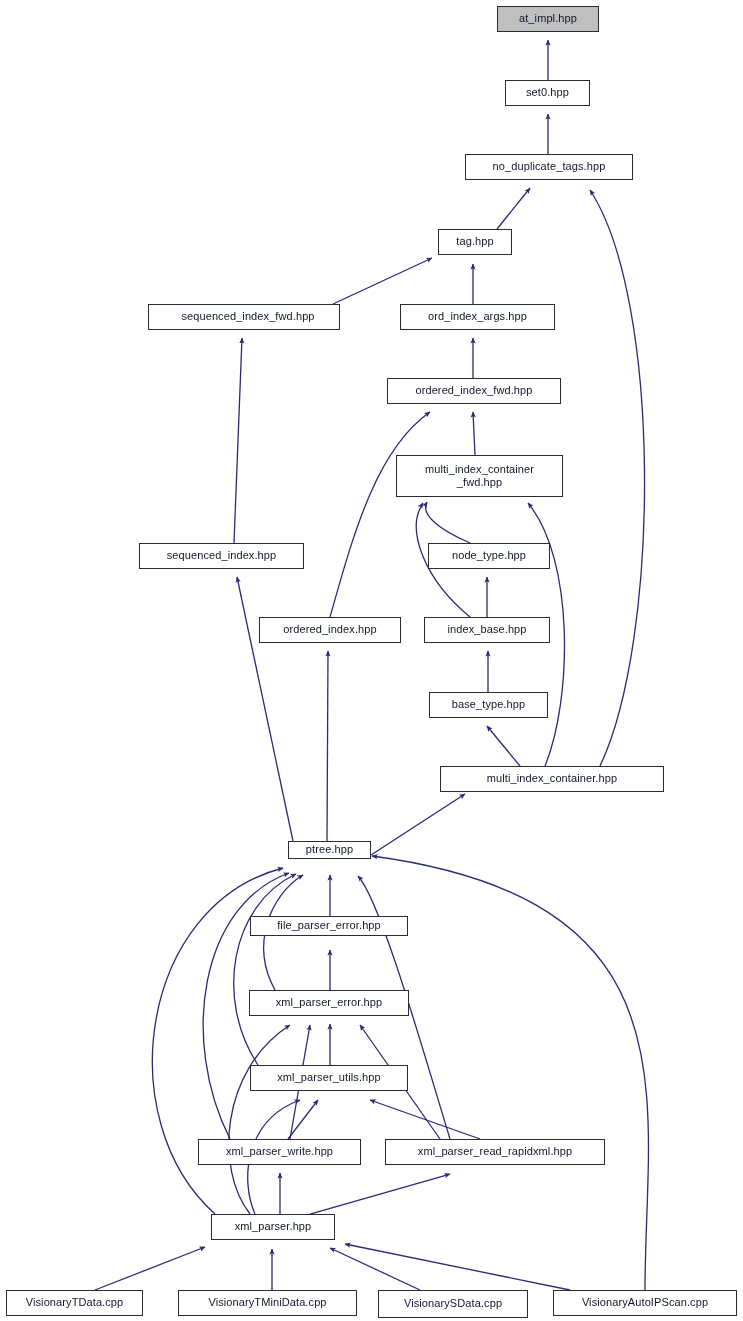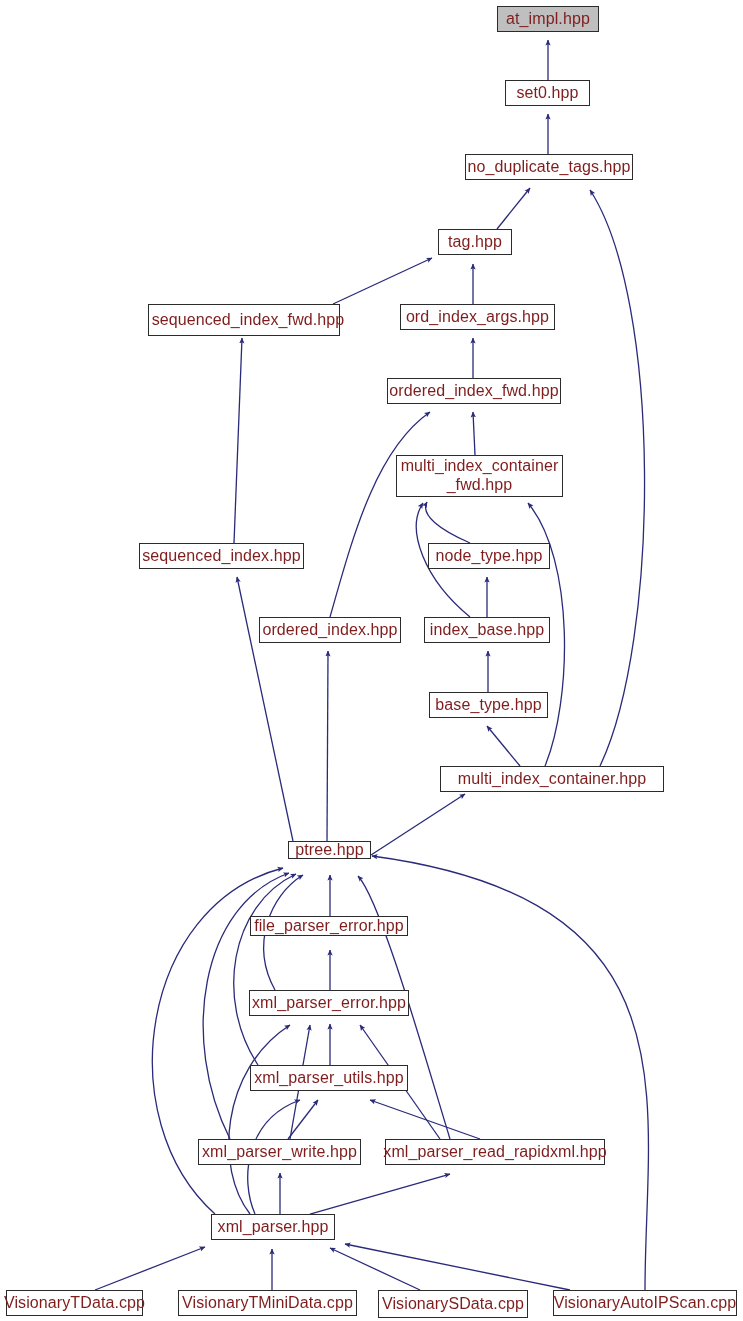--- a/index.html
+++ b/index.html
@@ -24,22 +24,22 @@
     top: 0;
     width: 743px;
     height: 1321px;
     pointer-events: none;
   }
   .node {
     position: absolute;
     box-sizing: border-box;
     border: 1px solid #2b2b2b;
     background: #ffffff;
-    color: #7f1d1d;
-    font-size: 16px;
+    color: #0f172a;
+    font-size: 11px;
     line-height: 1.08;
     display: flex;
     align-items: center;
     justify-content: center;
     text-align: center;
     white-space: pre;
     letter-spacing: 0.1px;
     z-index: 5;
   }
   .node.highlight {
@@ -104,21 +104,21 @@
         <path d="M 420,1290 L 330,1248" fill="none" stroke="#2a2a7a" stroke-width="1.3" marker-end="url(#arrowhead)"></path>
         <path d="M 570,1290 L 345,1244" fill="none" stroke="#2a2a7a" stroke-width="1.3" marker-end="url(#arrowhead)"></path>
       </g>
   </svg>
 
   <div id="nodes-layer">
       <div class="node highlight" style="left: 497px; top: 6px; width: 102px; height: 26px; background: rgb(191, 191, 191);">at_impl.hpp</div>
       <div class="node" style="left: 505px; top: 80px; width: 85px; height: 26px;">set0.hpp</div>
       <div class="node" style="left: 465px; top: 154px; width: 168px; height: 26px;">no_duplicate_tags.hpp</div>
       <div class="node" style="left: 438px; top: 229px; width: 74px; height: 26px;">tag.hpp</div>
-      <div class="node" style="left: 148px; top: 304px; width: 192px; height: 32px; padding-left: 8px;">sequenced_index_fwd.hpp</div>
+      <div class="node" style="left: 148px; top: 304px; width: 192px; height: 26px; padding-left: 8px;">sequenced_index_fwd.hpp</div>
       <div class="node" style="left: 392px; top: 304px; width: 155px; height: 26px; margin-left: 8px;">ord_index_args.hpp</div>
       <div class="node" style="left: 387px; top: 378px; width: 174px; height: 26px;">ordered_index_fwd.hpp</div>
       <div class="node two-line" style="left: 396px; top: 455px; width: 167px; height: 42px;">multi_index_container
 _fwd.hpp</div>
       <div class="node" style="left: 139px; top: 543px; width: 165px; height: 26px;">sequenced_index.hpp</div>
       <div class="node" style="left: 428px; top: 543px; width: 122px; height: 26px;">node_type.hpp</div>
       <div class="node" style="left: 259px; top: 617px; width: 142px; height: 26px;">ordered_index.hpp</div>
       <div class="node" style="left: 424px; top: 617px; width: 126px; height: 26px;">index_base.hpp</div>
       <div class="node" style="left: 429px; top: 692px; width: 119px; height: 26px;">base_type.hpp</div>
       <div class="node" style="left: 440px; top: 766px; width: 224px; height: 26px;">multi_index_container.hpp</div>

